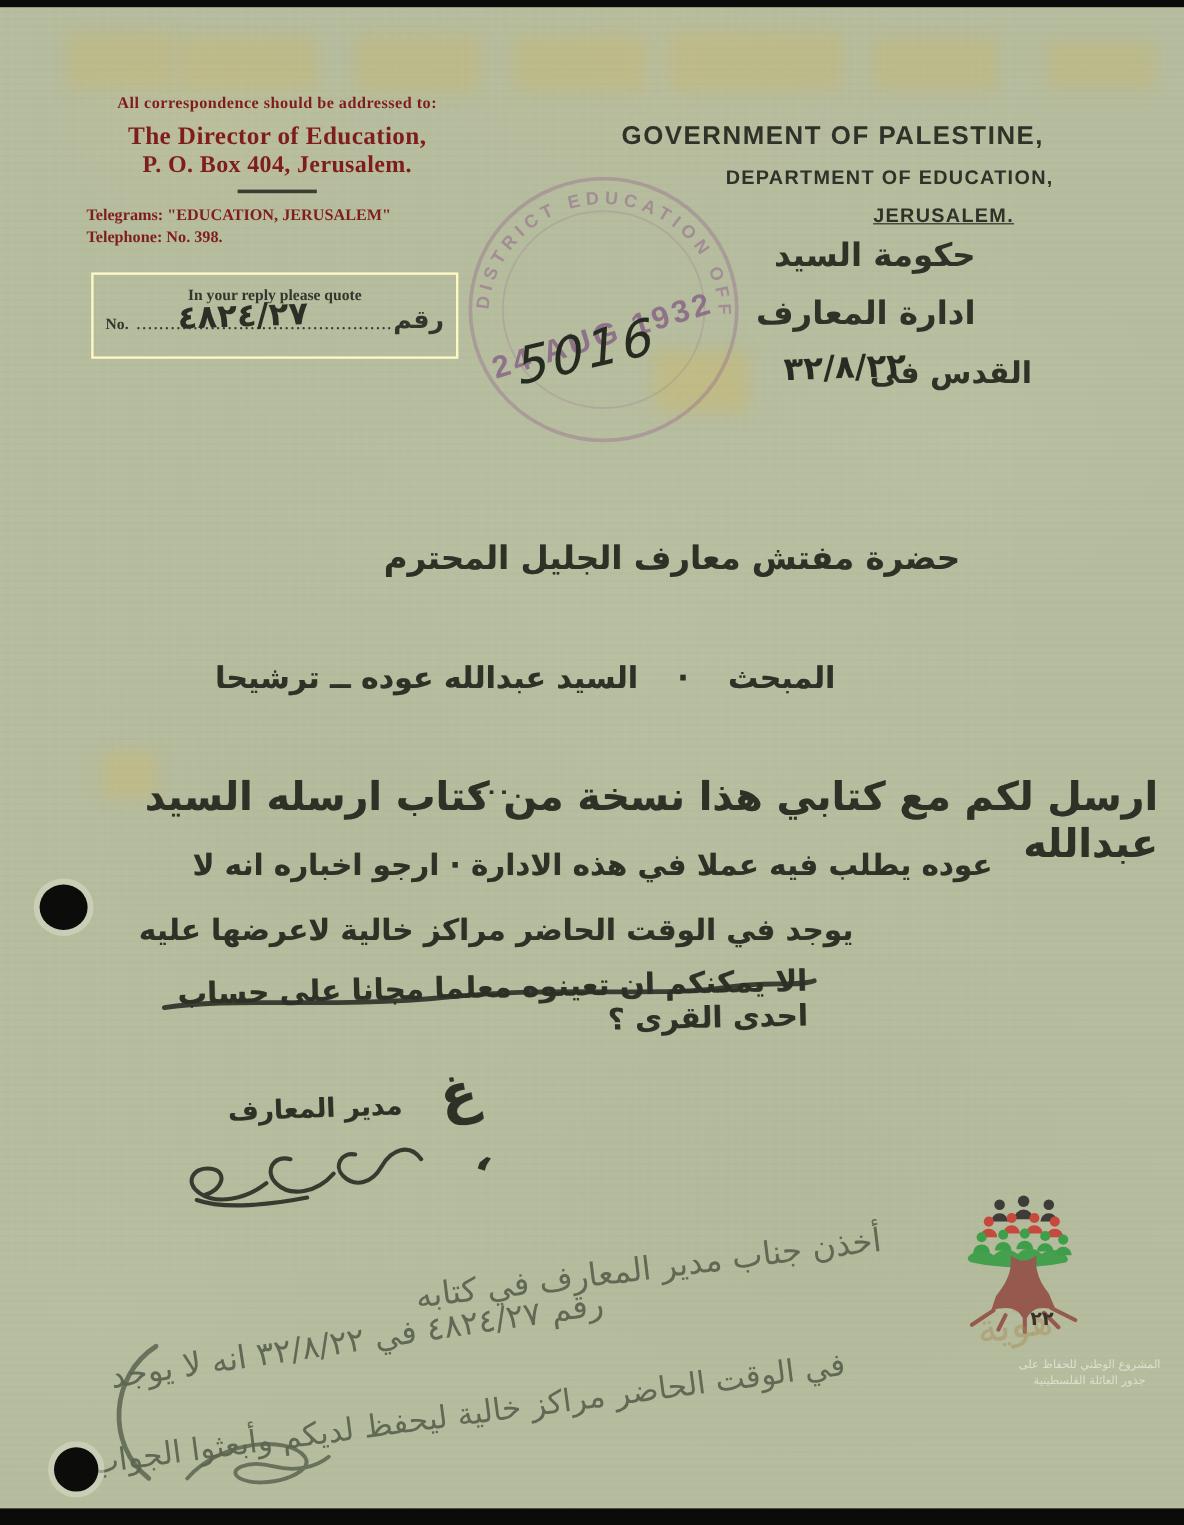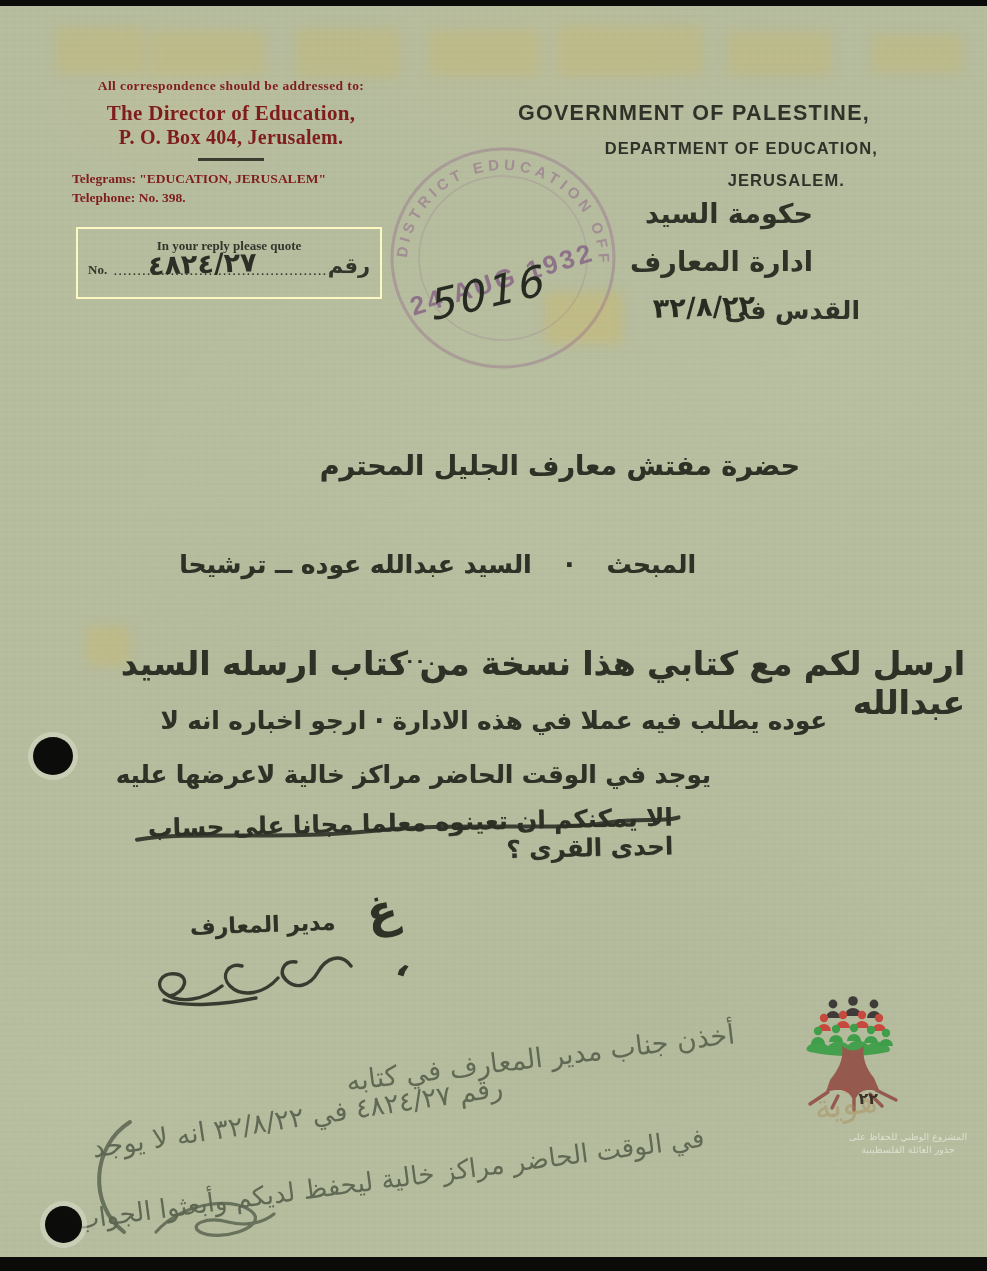--- a/index.html
+++ b/index.html
@@ -39,21 +39,21 @@
   .rbox .raqam{position:absolute;right:0;top:-8px;font-size:21px;font-weight:bold;
                font-family:"DejaVu Sans",sans-serif;margin-left:28px;}
   .rbox .num{position:absolute;left:60px;top:-14px;font-size:27px;color:#2b2f25;
              font-family:"DejaVu Sans",sans-serif;transform:rotate(-2deg);}
   
   .gov{left:505px;top:101px;width:378px;text-align:center;font-family:"Liberation Sans",sans-serif;
        font-size:21.5px;font-weight:bold;letter-spacing:1.3px;color:#2e3228;z-index:3;}
   .dept{right:109px;top:139px;font-family:"Liberation Sans",sans-serif;font-size:16.5px;
         font-weight:bold;letter-spacing:1.1px;color:#2e3228;z-index:3;padding-left:24px;}
   .jeru{right:142px;top:171px;font-family:"Liberation Sans",sans-serif;font-size:16.5px;
-        font-weight:bold;letter-spacing:1.1px;color:#2e3228;z-index:3;}
+        font-weight:bold;letter-spacing:1.1px;color:#2e3228;z-index:3;text-decoration:underline;}
   .ar{font-family:"DejaVu Sans",sans-serif;color:#2e3227;}
   .ar-print1{right:174px;top:198px;font-size:27px;font-weight:bold;z-index:3;}
   .ar-print2{right:174px;top:246px;font-size:27px;font-weight:bold;z-index:3;}
   .ar-city{right:127px;top:296px;font-size:25px;font-weight:bold;z-index:3;}
   .ar-date{right:232px;top:291px;font-size:27px;font-weight:600;z-index:3;
            transform:rotate(-2deg);color:#272b21;}
   
   .stamp{left:385px;top:142px;width:236px;height:232px;z-index:2;}
   .num5016{left:430px;top:268px;font-size:42px;color:#262b21;z-index:3;
            font-family:"DejaVu Sans",sans-serif;font-style:italic;

